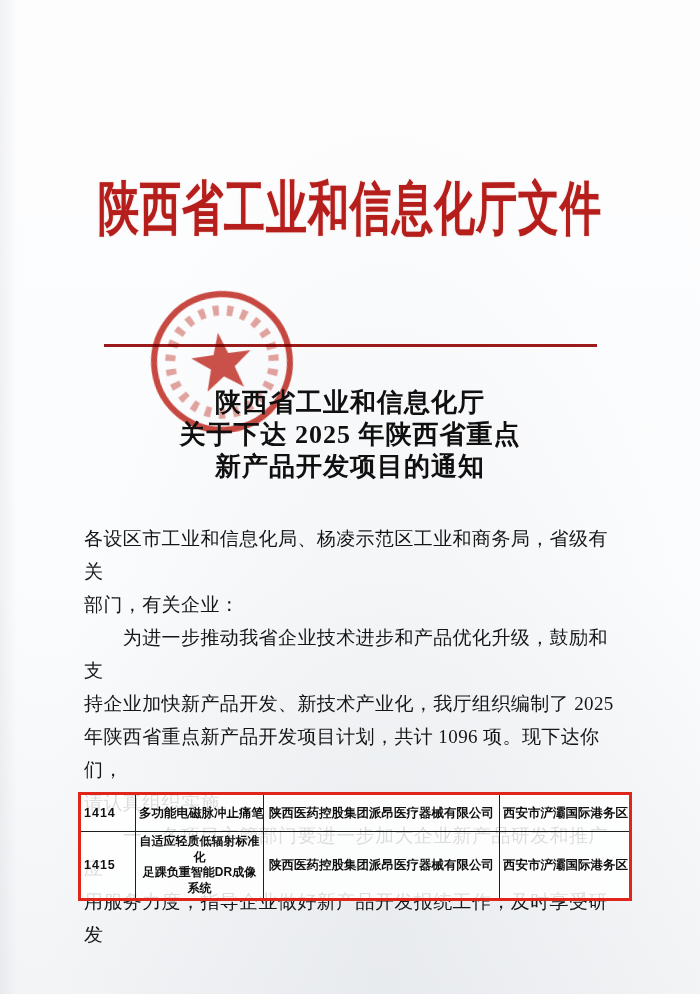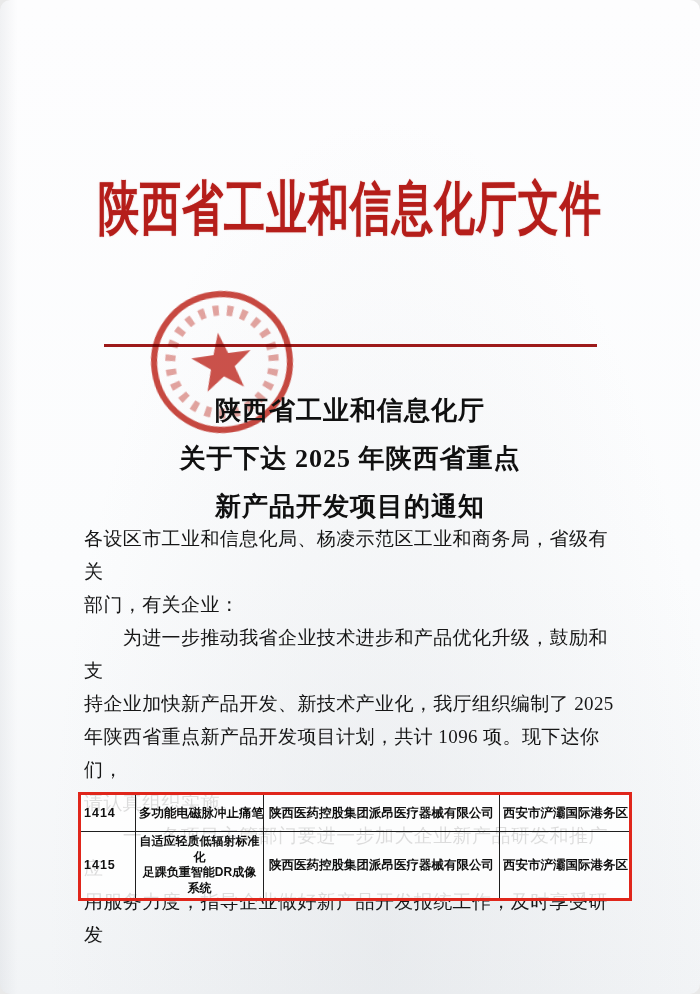--- a/index.html
+++ b/index.html
@@ -4,21 +4,20 @@
 <style>
   html,body { margin:0; padding:0; background:#e9e9e9; }
   .page {
     position:relative; width:700px; height:994px; margin:0 auto;
     overflow:hidden;
     font-family:"Liberation Serif","DejaVu Serif",serif;
     background:
       radial-gradient(ellipse at 55% 95%, rgba(195,200,206,0.22), transparent 62%),
       linear-gradient(90deg, rgba(175,180,188,0.16), transparent 2.5%),
       linear-gradient(180deg, #fdfdfe 0%, #fbfcfd 58%, #f2f4f6 100%);
-    border-radius: 10px;
   }
   .letterhead {
     position:absolute; top:176px; left:0; width:700px; text-align:center;
     font-size:41px; font-weight:bold; color:#b51e1a; letter-spacing:1px;
     line-height:64px; transform:scaleY(1.42); transform-origin:50% 50%;
     text-shadow:0 0 1px rgba(181,30,26,0.55);
   }
   .doc-number {
     position:absolute; top:303px; left:0; width:700px; text-align:center;
     font-size:17px; color:#232323; letter-spacing:1px;
@@ -27,21 +26,21 @@
     position:absolute; top:344px; left:104px; width:493px; height:3px;
     background:#9d1a1a; z-index:1;
   }
   .seal {
     position:absolute; left:146px; top:286px; width:152px; height:152px;
     z-index:2; mix-blend-mode:multiply; opacity:0.9;
     filter:blur(0.4px); transform:rotate(-8deg);
   }
   .notice-title {
     position:absolute; top:387px; left:0; width:700px; text-align:center;
-    font-size:26px; font-weight:bold; line-height:48px; color:#101010;
+    font-size:26px; font-weight:bold; line-height:32px; color:#101010;
     white-space:pre-line; z-index:3; letter-spacing:1px;
   }
   .body-text {
     position:absolute; left:84px; top:522px; width:540px;
     font-size:19px; line-height:33px; color:#161616;
   }
   .body-text p { margin:0; white-space:pre-line; letter-spacing:0.4px; }
   .doc-table {
     position:absolute; left:78px; top:792px; width:551px;
     border-collapse:collapse; table-layout:fixed; background:rgba(255,255,255,0.85);

